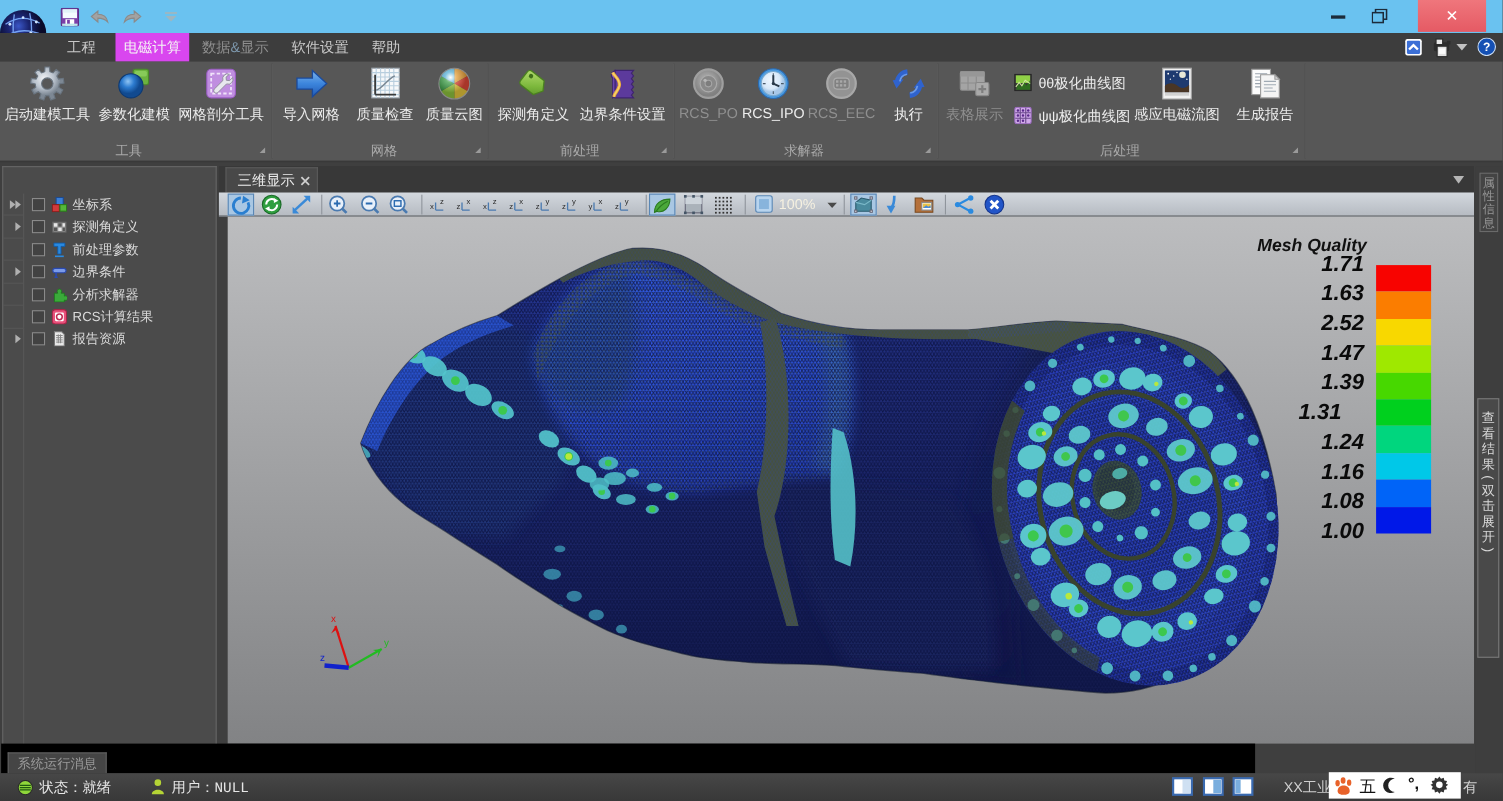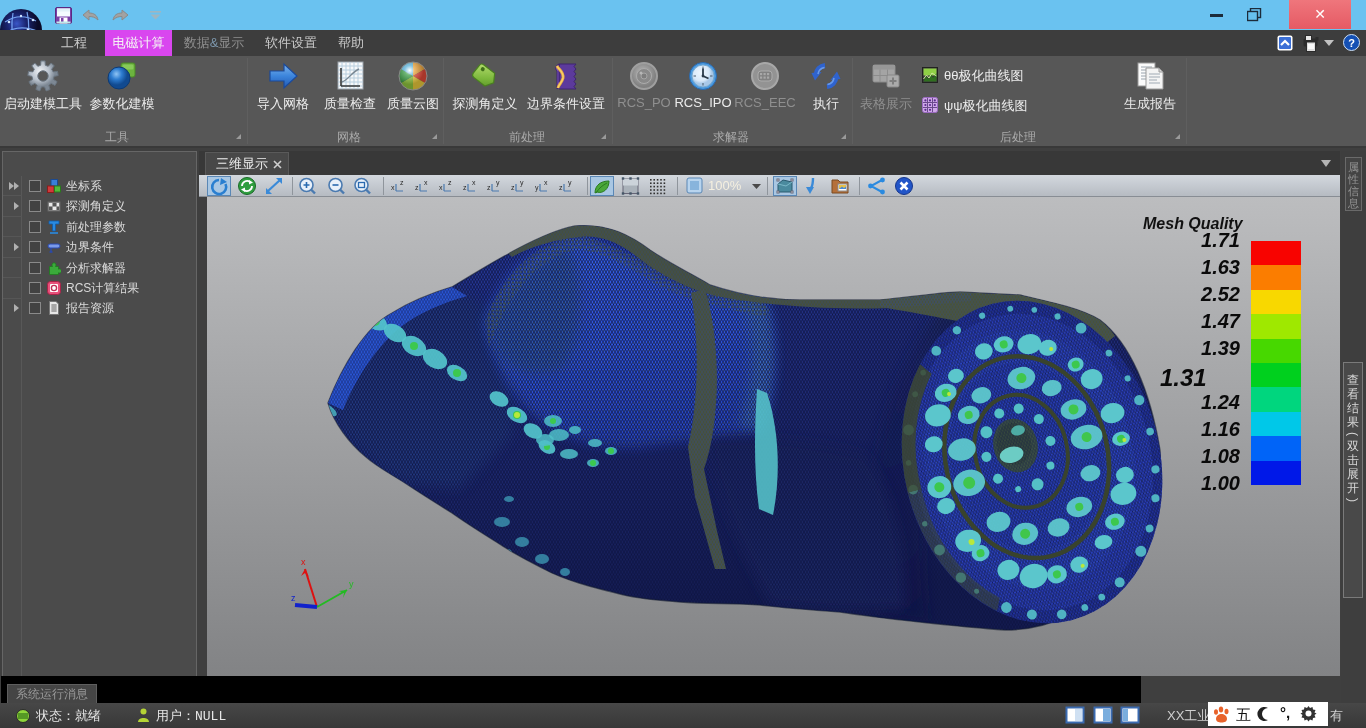--- a/index.html
+++ b/index.html
@@ -151,20 +151,25 @@
           <rect x="16.5" y="4.5" width="11" height="5" rx="1.5" fill="#8fd060" opacity="0.8"></rect>
           <defs>
             <radialGradient id="spb" cx="38%" cy="32%">
               <stop offset="0%" stop-color="#8fc4f4"></stop>
               <stop offset="50%" stop-color="#2d7cd0"></stop>
               <stop offset="100%" stop-color="#114a90"></stop>
             </radialGradient>
           </defs>
           <circle cx="13" cy="18" r="11" fill="url(#spb)" stroke="#0d3a74"></circle>
         </svg></div>参数化建模</div>
+<div class="rbtn" style="left:159px;width:84px"><div class="ic"><svg width="32" height="32" viewBox="0 0 32 32">
+          <rect x="3" y="3" width="26" height="26" rx="4" fill="#c08ee0" stroke="#9a5cc4"></rect>
+          <rect x="7" y="7" width="18" height="18" fill="none" stroke="#f0e2fa" stroke-width="1.6" stroke-dasharray="3 2"></rect>
+          <path d="M23.5 7.5 a4.4 4.4 0 0 0 -5.8 5.6 l-8 8 a2.3 2.3 0 0 0 3.2 3.2 l8 -8 a4.4 4.4 0 0 0 5.6 -5.8 l-2.8 2.8 -2.9 -0.3 -0.3 -2.9 Z" fill="#e8e8ee" stroke="#8a8a96" stroke-width="0.8"></path>
+        </svg></div>网格剖分工具</div>
 <div class="rbtn" style="left:253px;width:60px"><div class="ic"><svg width="32" height="32" viewBox="0 0 32 32">
           <defs>
             <linearGradient id="iag" x1="0" y1="0" x2="0" y2="1">
               <stop offset="0%" stop-color="#7db4ec"></stop>
               <stop offset="50%" stop-color="#3c85dc"></stop>
               <stop offset="100%" stop-color="#2159b4"></stop>
             </linearGradient>
           </defs>
           <path d="M3 11 L17 11 L17 4 L30 16 L17 28 L17 21 L3 21 Z" fill="url(#iag)" stroke="#1a4a9c" stroke-width="1.2"></path>
         </svg></div>导入网格</div>
@@ -273,20 +278,34 @@
             <path d="M17.5 24.5 A8 8 0 0 0 24 18"></path>
           </g>
         </svg></div>执行</div>
 <div class="rbtn dis" style="left:856px;width:60px"><div class="ic"><svg width="32" height="32" viewBox="0 0 32 32" opacity="0.6">
           <rect x="3" y="5" width="22" height="17" rx="1.5" fill="#d8d8d8" stroke="#b0b0b0"></rect>
           <rect x="3" y="5" width="22" height="4.5" fill="#c2c2c2"></rect>
           <path d="M10 9.5 V22 M17.5 9.5 V22 M3 15.5 H25" stroke="#b0b0b0"></path>
           <rect x="17" y="15" width="12" height="12" rx="1.5" fill="#e2e2e2" stroke="#a8a8a8"></rect>
           <path d="M23 17.5 V24.5 M19.5 21 H26.5" stroke="#989898" stroke-width="2"></path>
         </svg></div>表格展示</div>
+<div class="rbtn" style="left:1028px;width:84px"><div class="ic"><svg width="32" height="32" viewBox="0 0 32 32">
+          <rect x="3" y="2" width="26" height="28" fill="#f2f2f2" stroke="#a8a8a8"></rect>
+          <rect x="5" y="4" width="22" height="20" fill="#1e3a70"></rect>
+          <path d="M5 18 C10 14 14 16 18 19 C21 21 24 20 27 17 L27 24 L5 24 Z" fill="#4a3626"></path>
+          <circle cx="21" cy="8" r="3" fill="#e8e8d8"></circle>
+          <g fill="#fff">
+            <circle cx="8" cy="7" r="0.8"></circle>
+            <circle cx="13" cy="9" r="0.7"></circle>
+            <circle cx="16" cy="6" r="0.7"></circle>
+            <circle cx="10" cy="12" r="0.6"></circle>
+            <circle cx="25" cy="12" r="0.7"></circle>
+          </g>
+          <rect x="5" y="24" width="22" height="3" fill="#d2d2d2"></rect>
+        </svg></div>感应电磁流图</div>
 <div class="rbtn" style="left:1120px;width:60px"><div class="ic"><svg width="32" height="32" viewBox="0 0 32 32">
           <g>
             <rect x="4" y="3" width="17" height="23" fill="#fbfbfb" stroke="#9a9a9a"></rect>
             <g stroke="#9aa4ae" stroke-width="1">
               <path d="M7 7 H18 M7 10 H18 M7 13 H15 M7 16 H18 M7 19 H13"></path>
             </g>
           </g>
           <g>
             <path d="M12 8 L25 8 L29 12 L29 29 L12 29 Z" fill="#f4f4f4" stroke="#9a9a9a"></path>
             <path d="M25 8 L25 12 L29 12 Z" fill="#d8d8d8" stroke="#9a9a9a"></path>
@@ -808,21 +827,21 @@
       <div style="height:24.4px;background:#00d67e"></div>
       <div style="height:24.4px;background:#00c8e8"></div>
       <div style="height:24.4px;background:#0064f8"></div>
       <div style="height:24.4px;background:#0018e8"></div>
     </div>
 <div class="abs" style="left:953px;top:32px;width:80px;text-align:right;font-style:italic;font-weight:bold;color:#0a0a0a;font-size:20px">1.71</div>
 <div class="abs" style="left:953px;top:59px;width:80px;text-align:right;font-style:italic;font-weight:bold;color:#0a0a0a;font-size:20px">1.63</div>
 <div class="abs" style="left:953px;top:86px;width:80px;text-align:right;font-style:italic;font-weight:bold;color:#0a0a0a;font-size:20px">2.52</div>
 <div class="abs" style="left:953px;top:113px;width:80px;text-align:right;font-style:italic;font-weight:bold;color:#0a0a0a;font-size:20px">1.47</div>
 <div class="abs" style="left:953px;top:140px;width:80px;text-align:right;font-style:italic;font-weight:bold;color:#0a0a0a;font-size:20px">1.39</div>
-<div class="abs" style="left:953px;top:167px;width:80px;text-align:left;font-style:italic;font-weight:bold;color:#0a0a0a;font-size:24px">1.31</div>
+<div class="abs" style="left:953px;top:167px;width:80px;text-align:center;font-style:italic;font-weight:bold;color:#0a0a0a;font-size:20px">1.31</div>
 <div class="abs" style="left:953px;top:194px;width:80px;text-align:right;font-style:italic;font-weight:bold;color:#0a0a0a;font-size:20px">1.24</div>
 <div class="abs" style="left:953px;top:221px;width:80px;text-align:right;font-style:italic;font-weight:bold;color:#0a0a0a;font-size:20px">1.16</div>
 <div class="abs" style="left:953px;top:248px;width:80px;text-align:right;font-style:italic;font-weight:bold;color:#0a0a0a;font-size:20px">1.08</div>
 <div class="abs" style="left:953px;top:275px;width:80px;text-align:right;font-style:italic;font-weight:bold;color:#0a0a0a;font-size:20px">1.00</div>
   </div>
 <div id="rightstrip">
 <div class="vtabbox2" style="left:4px;top:6px;width:17px;height:54px;color:#969696;font-size:11px;background:#444;border:1px solid #6a6a6a;padding-top:3px">
       <span style="display:block;height:12px;line-height:12px">属</span>
       <span style="display:block;height:12px;line-height:12px">性</span>
       <span style="display:block;height:12px;line-height:12px">信</span>

